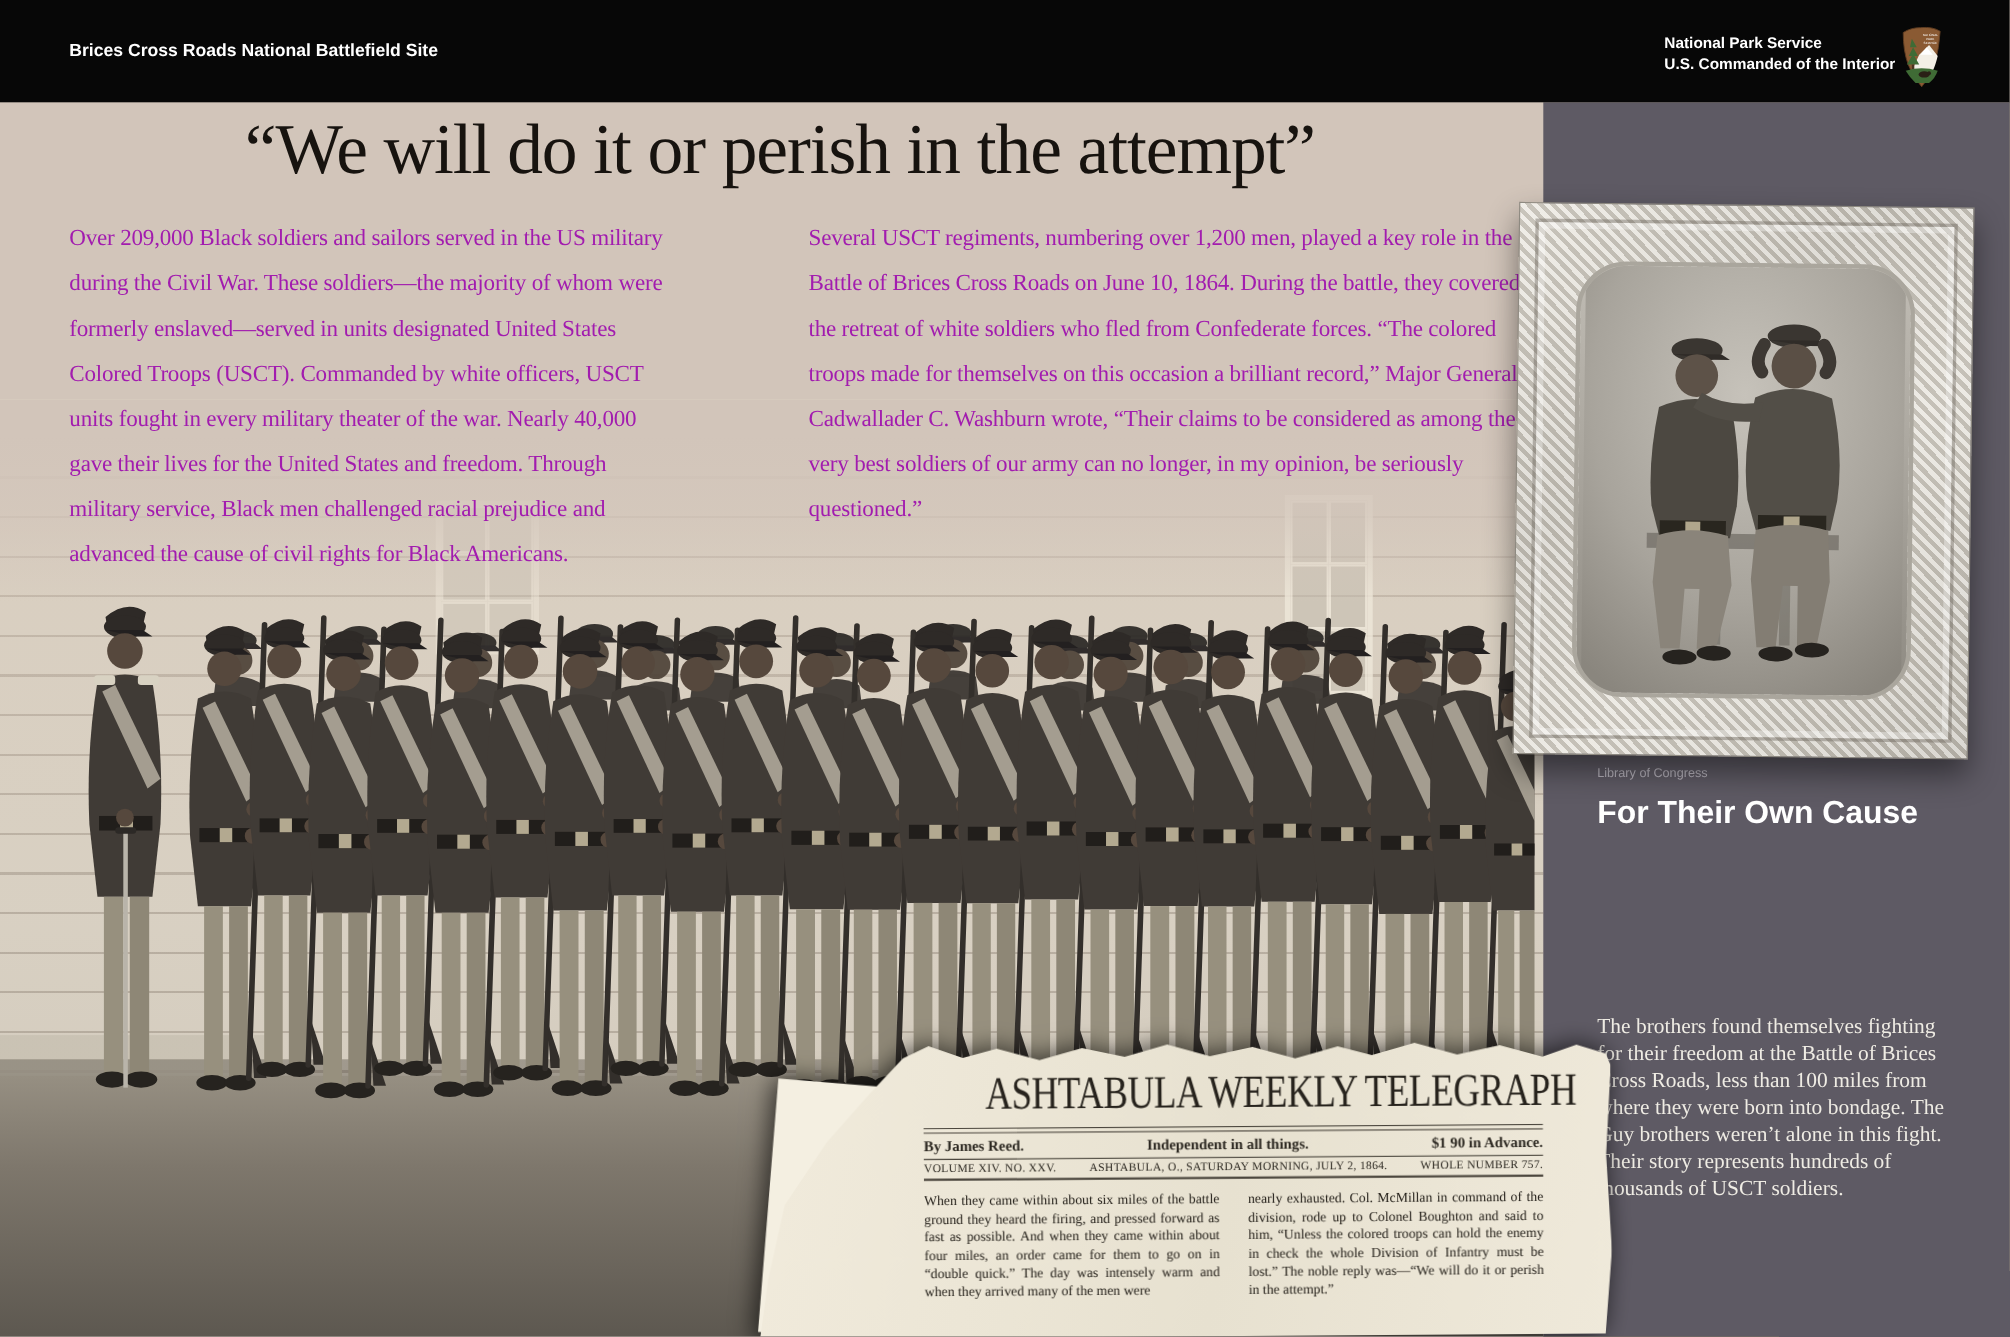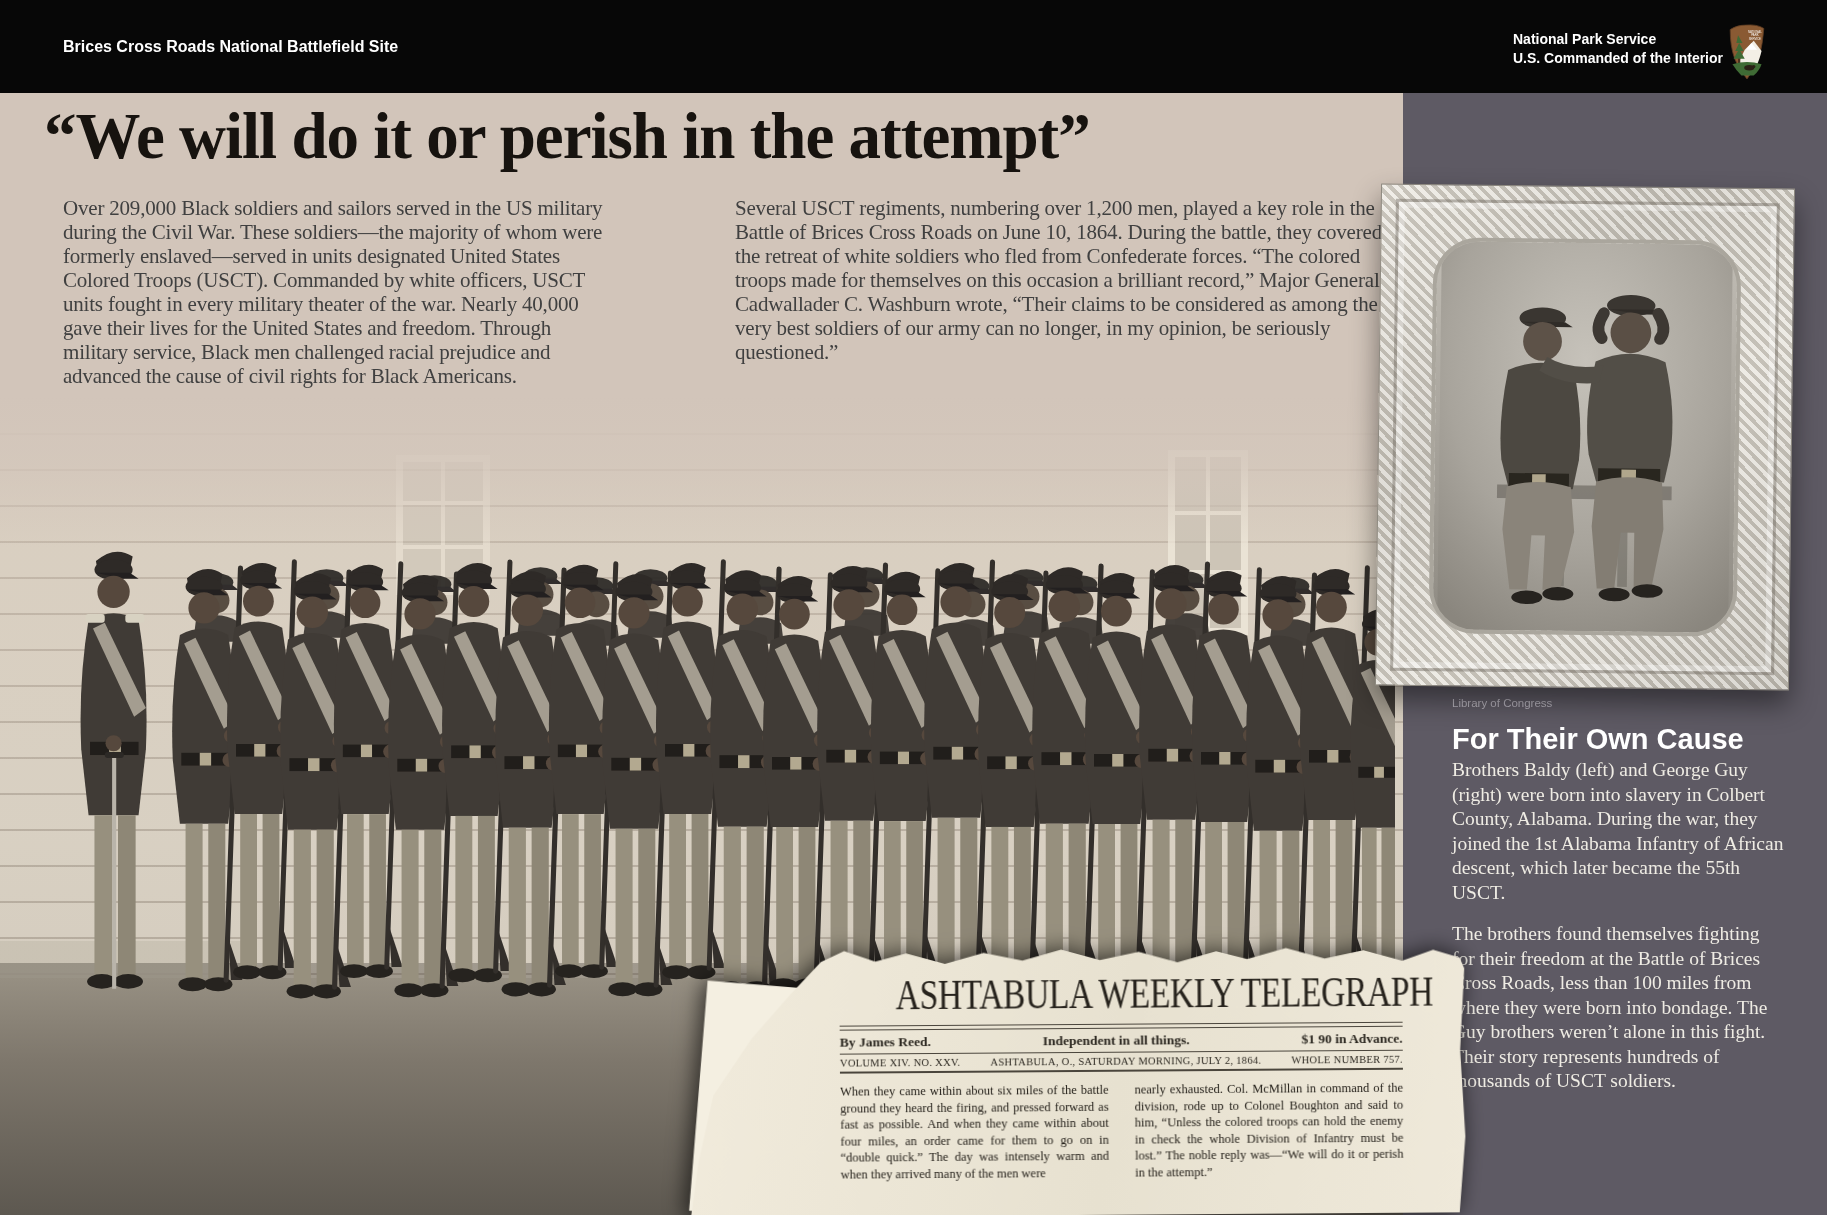--- a/index.html
+++ b/index.html
@@ -11,21 +11,21 @@
   .site-title{position:absolute;left:63px;top:38px;color:#fff;
               font-family:"Liberation Sans",sans-serif;font-weight:bold;font-size:16px;}
   .agency{position:absolute;left:1513px;top:30px;color:#fff;
           font-family:Liberation Sans, sans-serif;font-weight:bold;font-size:14px;line-height:19px;}
   .arrowhead{position:absolute;left:1729px;top:24px;width:36px;height:56px;}
 
   
   .main-panel{position:absolute;left:0;top:93px;width:1403px;height:1122px;background:#d2c5ba;z-index:1;}
   .big-title{position:absolute;left:44px;top:6px;width:1330px;color:#17130f;
              font-size:65px;letter-spacing:-1px;white-space:nowrap;}
-  .col{position:absolute;top:103px;font-size:21px;line-height:24px;color:#404040;
+  .col{position:absolute;top:103px;font-size:21px;line-height:41px;color:#a21caf;
        letter-spacing:-0.2px;z-index:3;}
   .col1{left:63px;width:556px;}
   .col2{left:735px;width:648px;}
 
   
   .photo-area{position:absolute;left:0;top:270px;width:1403px;height:852px;overflow:hidden;
               background:
                 repeating-linear-gradient(180deg, #ded6c8 0 34px, rgba(95,85,72,.20) 34px 36px),
                 linear-gradient(180deg,#d9cec0,#cfc6b8);}
   .photo-tint{position:absolute;inset:0;background:linear-gradient(180deg,rgba(212,197,182,.45),rgba(150,140,128,.08) 55%,rgba(80,74,66,.10));}
@@ -110,21 +110,21 @@
       <path d="M6 72 Q32 64 58 72 Q54 84 44 92 L22 92 Q12 82 6 72 Z" fill="#3f6b35"></path>
       <ellipse cx="36" cy="78" rx="9" ry="5" fill="#2a2016"></ellipse>
       <circle cx="44" cy="76" r="3" fill="#2a2016"></circle>
       <text x="46" y="16" font-size="5" fill="#fff" text-anchor="middle" font-family="Liberation Sans,sans-serif">NATIONAL</text>
       <text x="46" y="22" font-size="5" fill="#fff" text-anchor="middle" font-family="Liberation Sans,sans-serif">PARK</text>
       <text x="46" y="28" font-size="5" fill="#fff" text-anchor="middle" font-family="Liberation Sans,sans-serif">SERVICE</text>
     </svg>
   </div>
 
   <div class="main-panel">
-    <h1 class="big-title" style="margin:0;font-weight:bold;">“We will do it or perish in the attempt”</h1>
+    <h1 class="big-title" style="margin:0;font-weight:normal;text-align:center;">“We will do it or perish in the attempt”</h1>
 
     <div class="photo-area">
       <div class="photo-tint"></div>
       <div class="win win1">
           <i></i>
           <i></i>
           <i></i>
           <i></i>
           <i></i>
           <i></i>
@@ -227,21 +227,20 @@
 
     </div>
 
     <div class="col col1">Over 209,000 Black soldiers and sailors served in the US military during the Civil War. These soldiers—the majority of whom were formerly enslaved—served in units designated United States Colored Troops (USCT). Commanded by white officers, USCT units fought in every military theater of the war. Nearly 40,000 gave their lives for the United States and freedom. Through military service, Black men challenged racial prejudice and advanced the cause of civil rights for Black Americans.</div>
     <div class="col col2">Several USCT regiments, numbering over 1,200 men, played a key role in the Battle of Brices Cross Roads on June 10, 1864. During the battle, they covered the retreat of white soldiers who fled from Confederate forces. “The colored troops made for themselves on this occasion a brilliant record,” Major General Cadwallader C. Washburn wrote, “Their claims to be considered as among the very best soldiers of our army can no longer, in my opinion, be seriously questioned.”</div>
   </div>
 
   <div class="sidebar">
     <div class="loc-credit">Library of Congress</div>
     <div class="side-heading">For Their Own Cause</div>
-    <div class="side-para side-para1">Brothers Baldy (left) and George Guy (right) were born into slavery in Colbert County, Alabama. During the war, they joined the 1st Alabama Infantry of African descent, which later became the 55th USCT.</div>
     <div class="side-para side-para2">The brothers found themselves fighting for their freedom at the Battle of Brices Cross Roads, less than 100 miles from where they were born into bondage. The Guy brothers weren’t alone in this fight. Their story represents hundreds of thousands of USCT soldiers.</div>
   </div>
 
   <div class="frame">
     <div class="frame-inner"></div>
     <div class="tintype">
       <svg viewBox="0 0 300 400">
         <defs>
           <radialGradient id="tg" cx="50%" cy="30%" r="80%">
             <stop offset="0%" stop-color="#c6c2ba"></stop>

